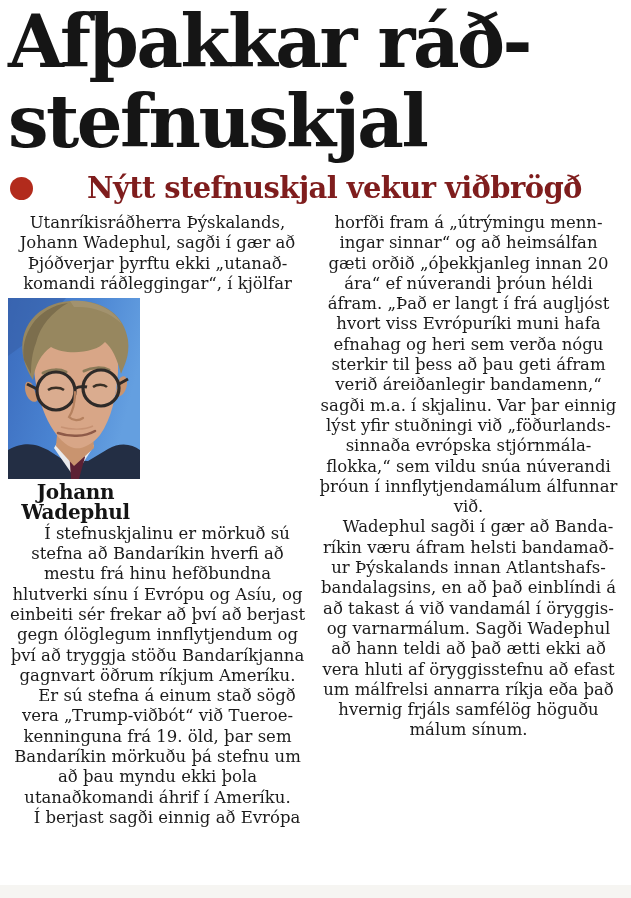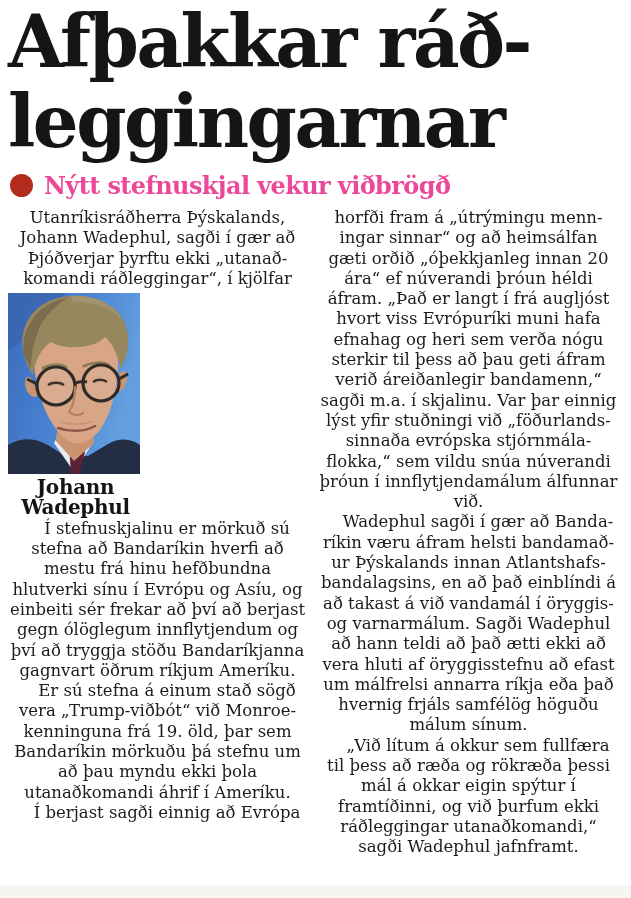--- a/index.html
+++ b/index.html
@@ -30,24 +30,25 @@
     gap: 11px;
     margin: 9px 0 8px 2px;
   }
   .bullet {
     width: 23px; height: 23px;
     border-radius: 50%;
     background: var(--bullet-red, #b22b1c);
     flex: 0 0 23px;
   }
   .subhead-text {
-    font-size: 24px;
+    font-size: 29px;
     font-weight: 700;
     letter-spacing: -0.6px;
-    color: #ec4899;
+    color: #7f1d1d;
+    margin-left: 43px;
   }
   .columns {
     display: flex;
     gap: 12px;
     margin-top: 5px;
   }
   .col {
     flex: 1 1 0;
     font-size: 16.5px;
     line-height: 20.3px;
@@ -72,21 +73,21 @@
     left: 0; right: 0; bottom: 0;
     height: 13px;
     background: #f6f5f2;
   }
 </style>
 </head>
 <body>
 
 <div class="page">
 
-  <h1 class="headline"><span>Afþakkar ráð-</span><br><span>leggingarnar</span></h1>
+  <h1 class="headline"><span>Afþakkar ráð-</span><br><span>stefnuskjal</span></h1>
 
   <div class="subhead">
     <span class="bullet"></span>
     <span class="subhead-text">Nýtt stefnuskjal vekur viðbrögð</span>
   </div>
 
   <div class="columns">
 
     <div class="col">
       <p class="para">Utanríkisráðherra Þýskalands, Johann Wadephul, sagði í gær að Þjóðverjar þyrftu ekki „utanað­komandi ráðleggingar“, í kjölfar</p>
@@ -124,26 +125,25 @@
             <path d="M85,89 C89,86 96,86 99,89" stroke="#3a3026" stroke-width="2.4" fill="none"></path>
             <path d="M67,94 C67,105 65,113 61,119 C65,123 71,123 75,120" stroke="#b5815f" stroke-width="2.2" fill="none" stroke-linecap="round"></path>
             <path d="M50,135 C61,139 77,139 87,133" stroke="#8e5a48" stroke-width="2.6" fill="none" stroke-linecap="round"></path>
             <path d="M53,129 C63,132 77,132 85,128" stroke="#c08a6b" stroke-width="1.4" fill="none" opacity="0.7"></path>
           </svg>
           <figcaption class="caption">Johann Wadephul</figcaption>
         </figure>
       </div>
 
       <p class="para indent">Í stefnuskjalinu er mörkuð sú stefna að Bandaríkin hverfi að mestu frá hinu hefðbundna hlutverki sínu í Evrópu og Asíu, og einbeiti sér frekar að því að berjast gegn ólöglegum innflytjendum og því að tryggja stöðu Banda­ríkjanna gagnvart öðrum ríkjum Ameríku.</p>
-      <p class="para indent">Er sú stefna á einum stað sögð vera „Trump-viðbót“ við Mon­roe-kenninguna frá 19. öld, þar sem Bandaríkin mörkuðu þá stefnu um að þau myndu ekki þola utanaðkomandi áhrif í Ameríku.</p>
+      <p class="para indent">Er sú stefna á einum stað sögð vera „Trump-viðbót“ við Tue­roe-kenninguna frá 19. öld, þar sem Bandaríkin mörkuðu þá stefnu um að þau myndu ekki þola utanaðkomandi áhrif í Ameríku.</p>
       <p class="para indent">Í berjast sagði einnig að Evrópa</p>
     </div>
 
     <div class="col">
       <p class="para">horfði fram á „útrýmingu menn­ingar sinnar“ og að heimsálfan gæti orðið „óþekkjanleg innan 20 ára“ ef núverandi þróun héldi áfram. „Það er langt í frá augljóst hvort viss Evrópuríki muni hafa efnahag og heri sem verða nógu sterkir til þess að þau geti áfram verið áreiðanlegir bandamenn,“ sagði m.a. í skjalinu. Var þar einnig lýst yfir stuðningi við „föðurlands­sinnaða evrópska stjórnmála­flokka,“ sem vildu snúa núver­andi þróun í innflytjendamálum álfunnar við.</p>
       <p class="para indent">Wadephul sagði í gær að Banda­ríkin væru áfram helsti bandamað­ur Þýskalands innan Atlantshafs­bandalagsins, en að það einblíndi á að takast á við vandamál í öryggis- og varnarmálum. Sagði Wadephul að hann teldi að það ætti ekki að vera hluti af öryggisstefnu að efast um málfrelsi annarra ríkja eða það hvernig frjáls samfélög höguðu málum sínum.</p>
-      <p class="para indent">„Við lítum á okkur sem full­færa til þess að ræða og rökræða þessi mál á okkar eigin spýtur í framtíðinni, og við þurfum ekki ráðleggingar utanaðkomandi,“ sagði Wadephul jafnframt.</p>
     </div>
 
   </div>
 
   <div class="bottom-strip"></div>
 </div>
 
 </body></html>

